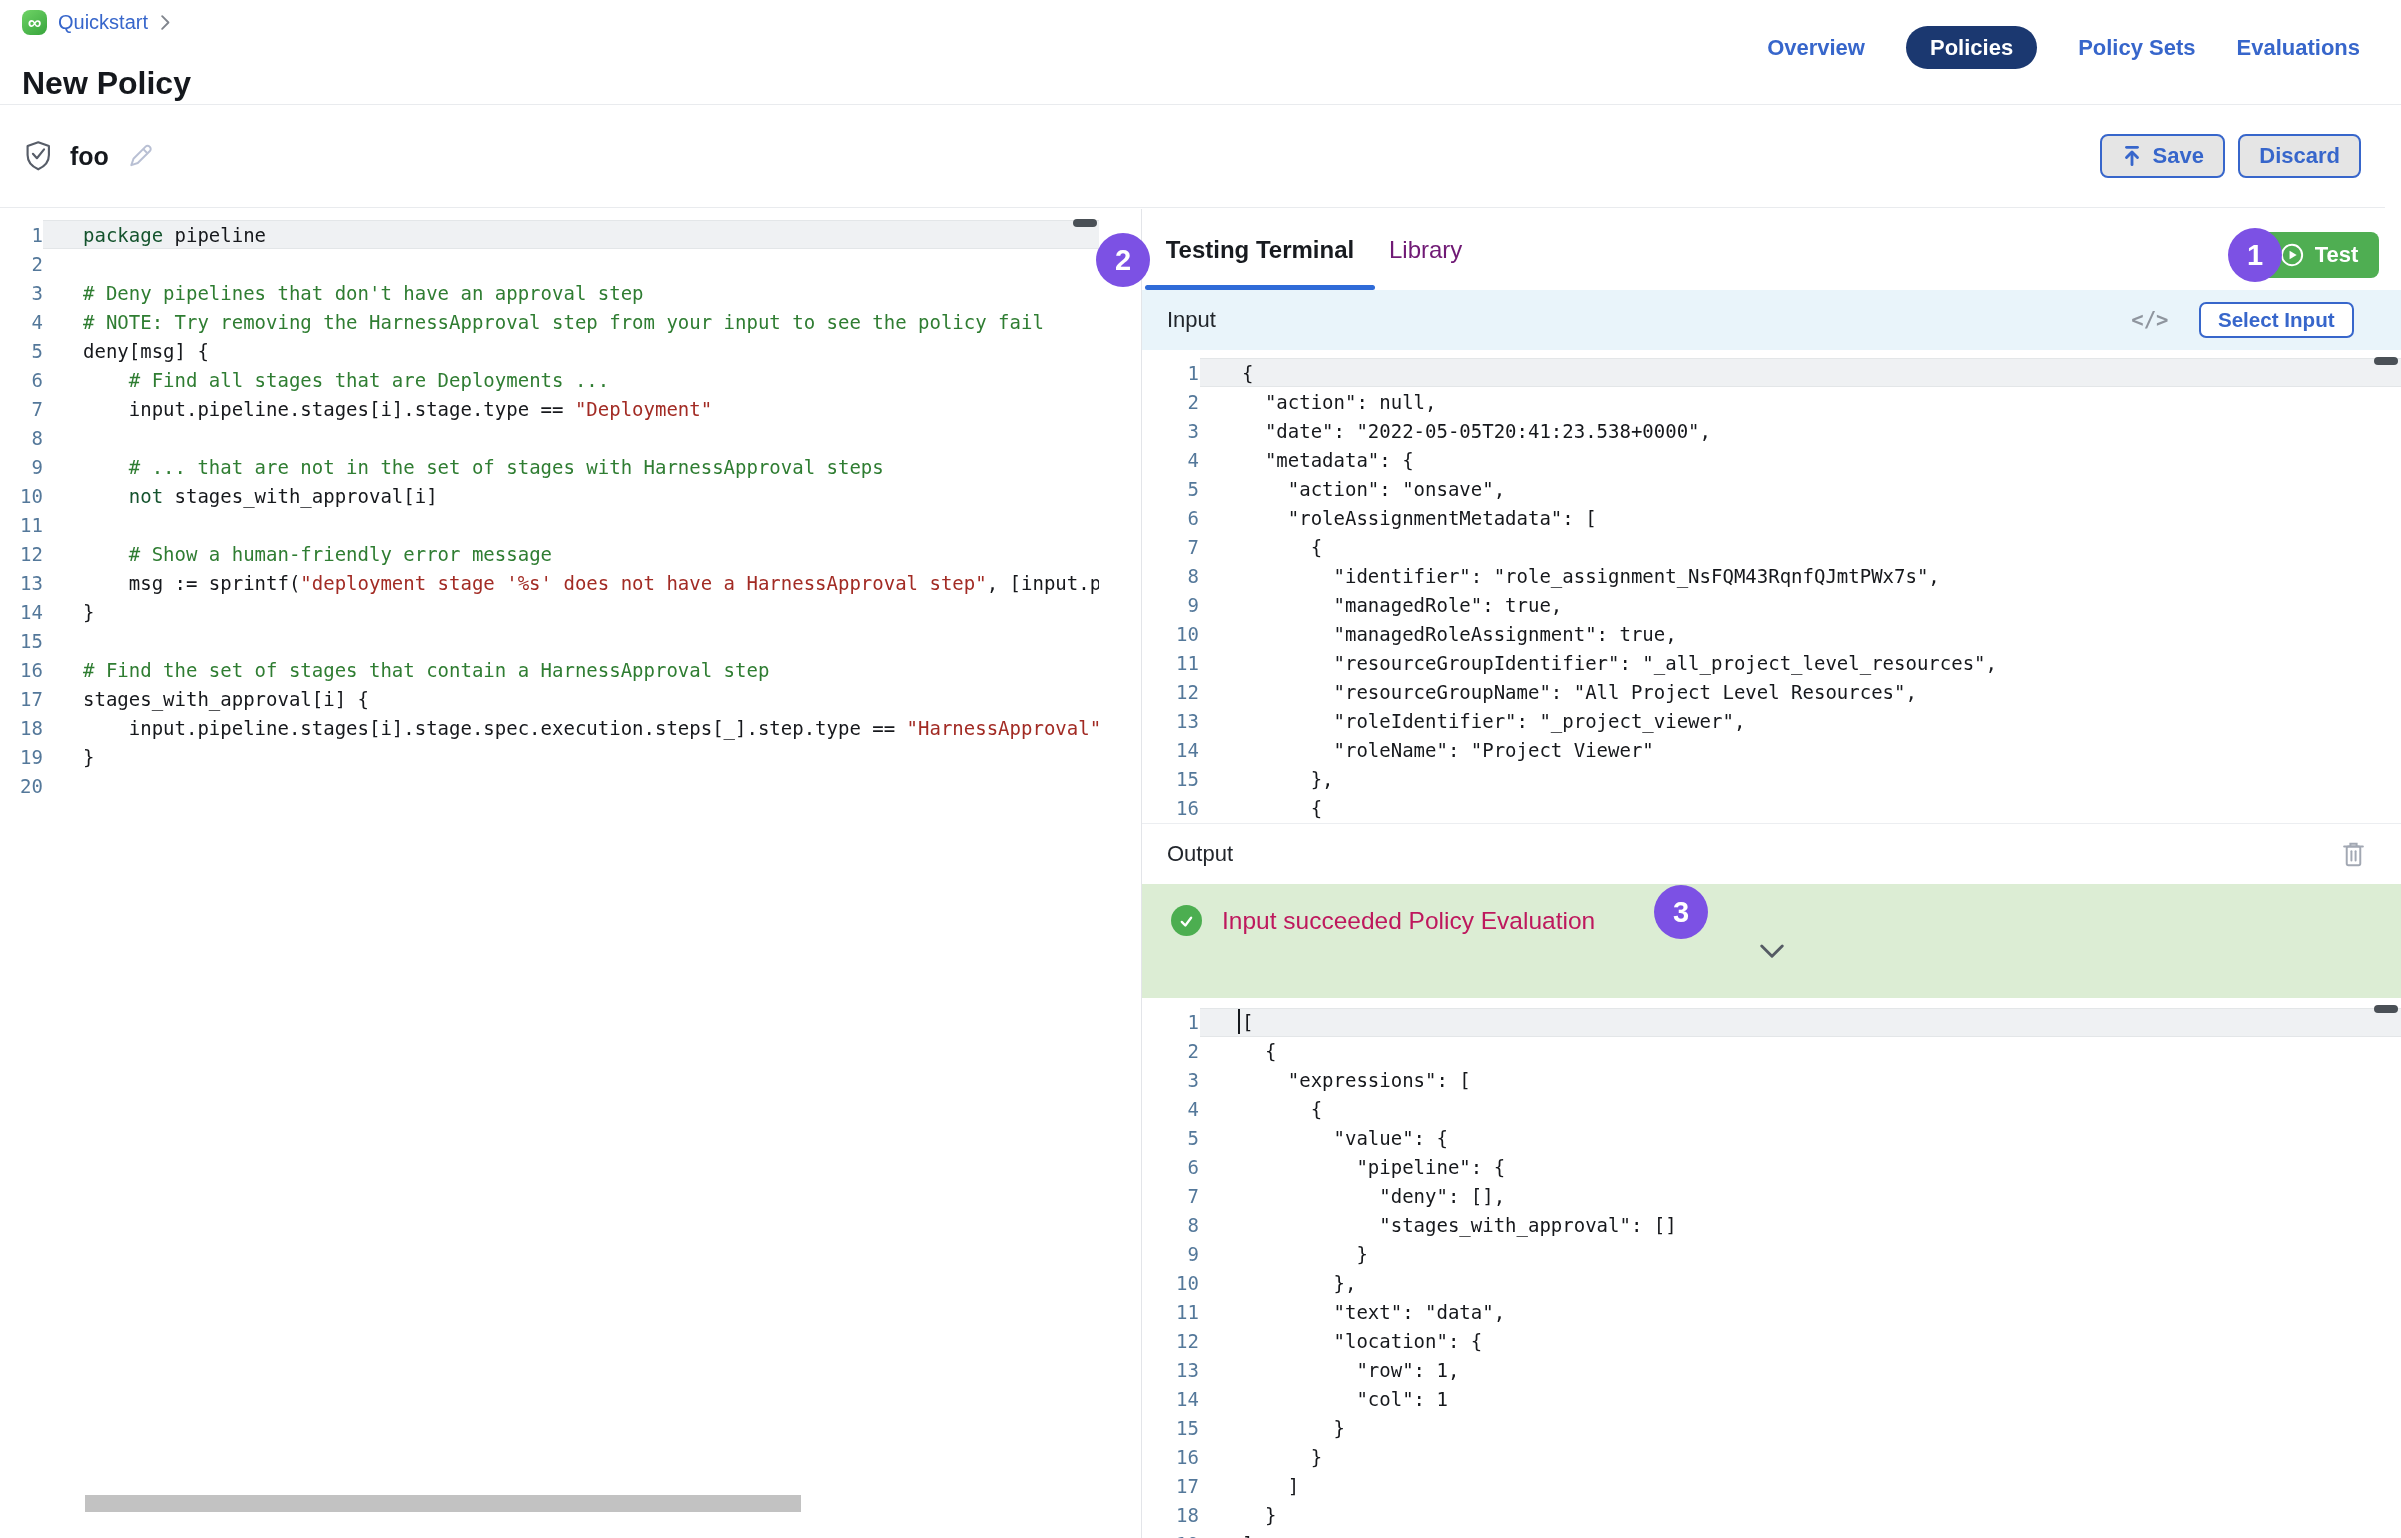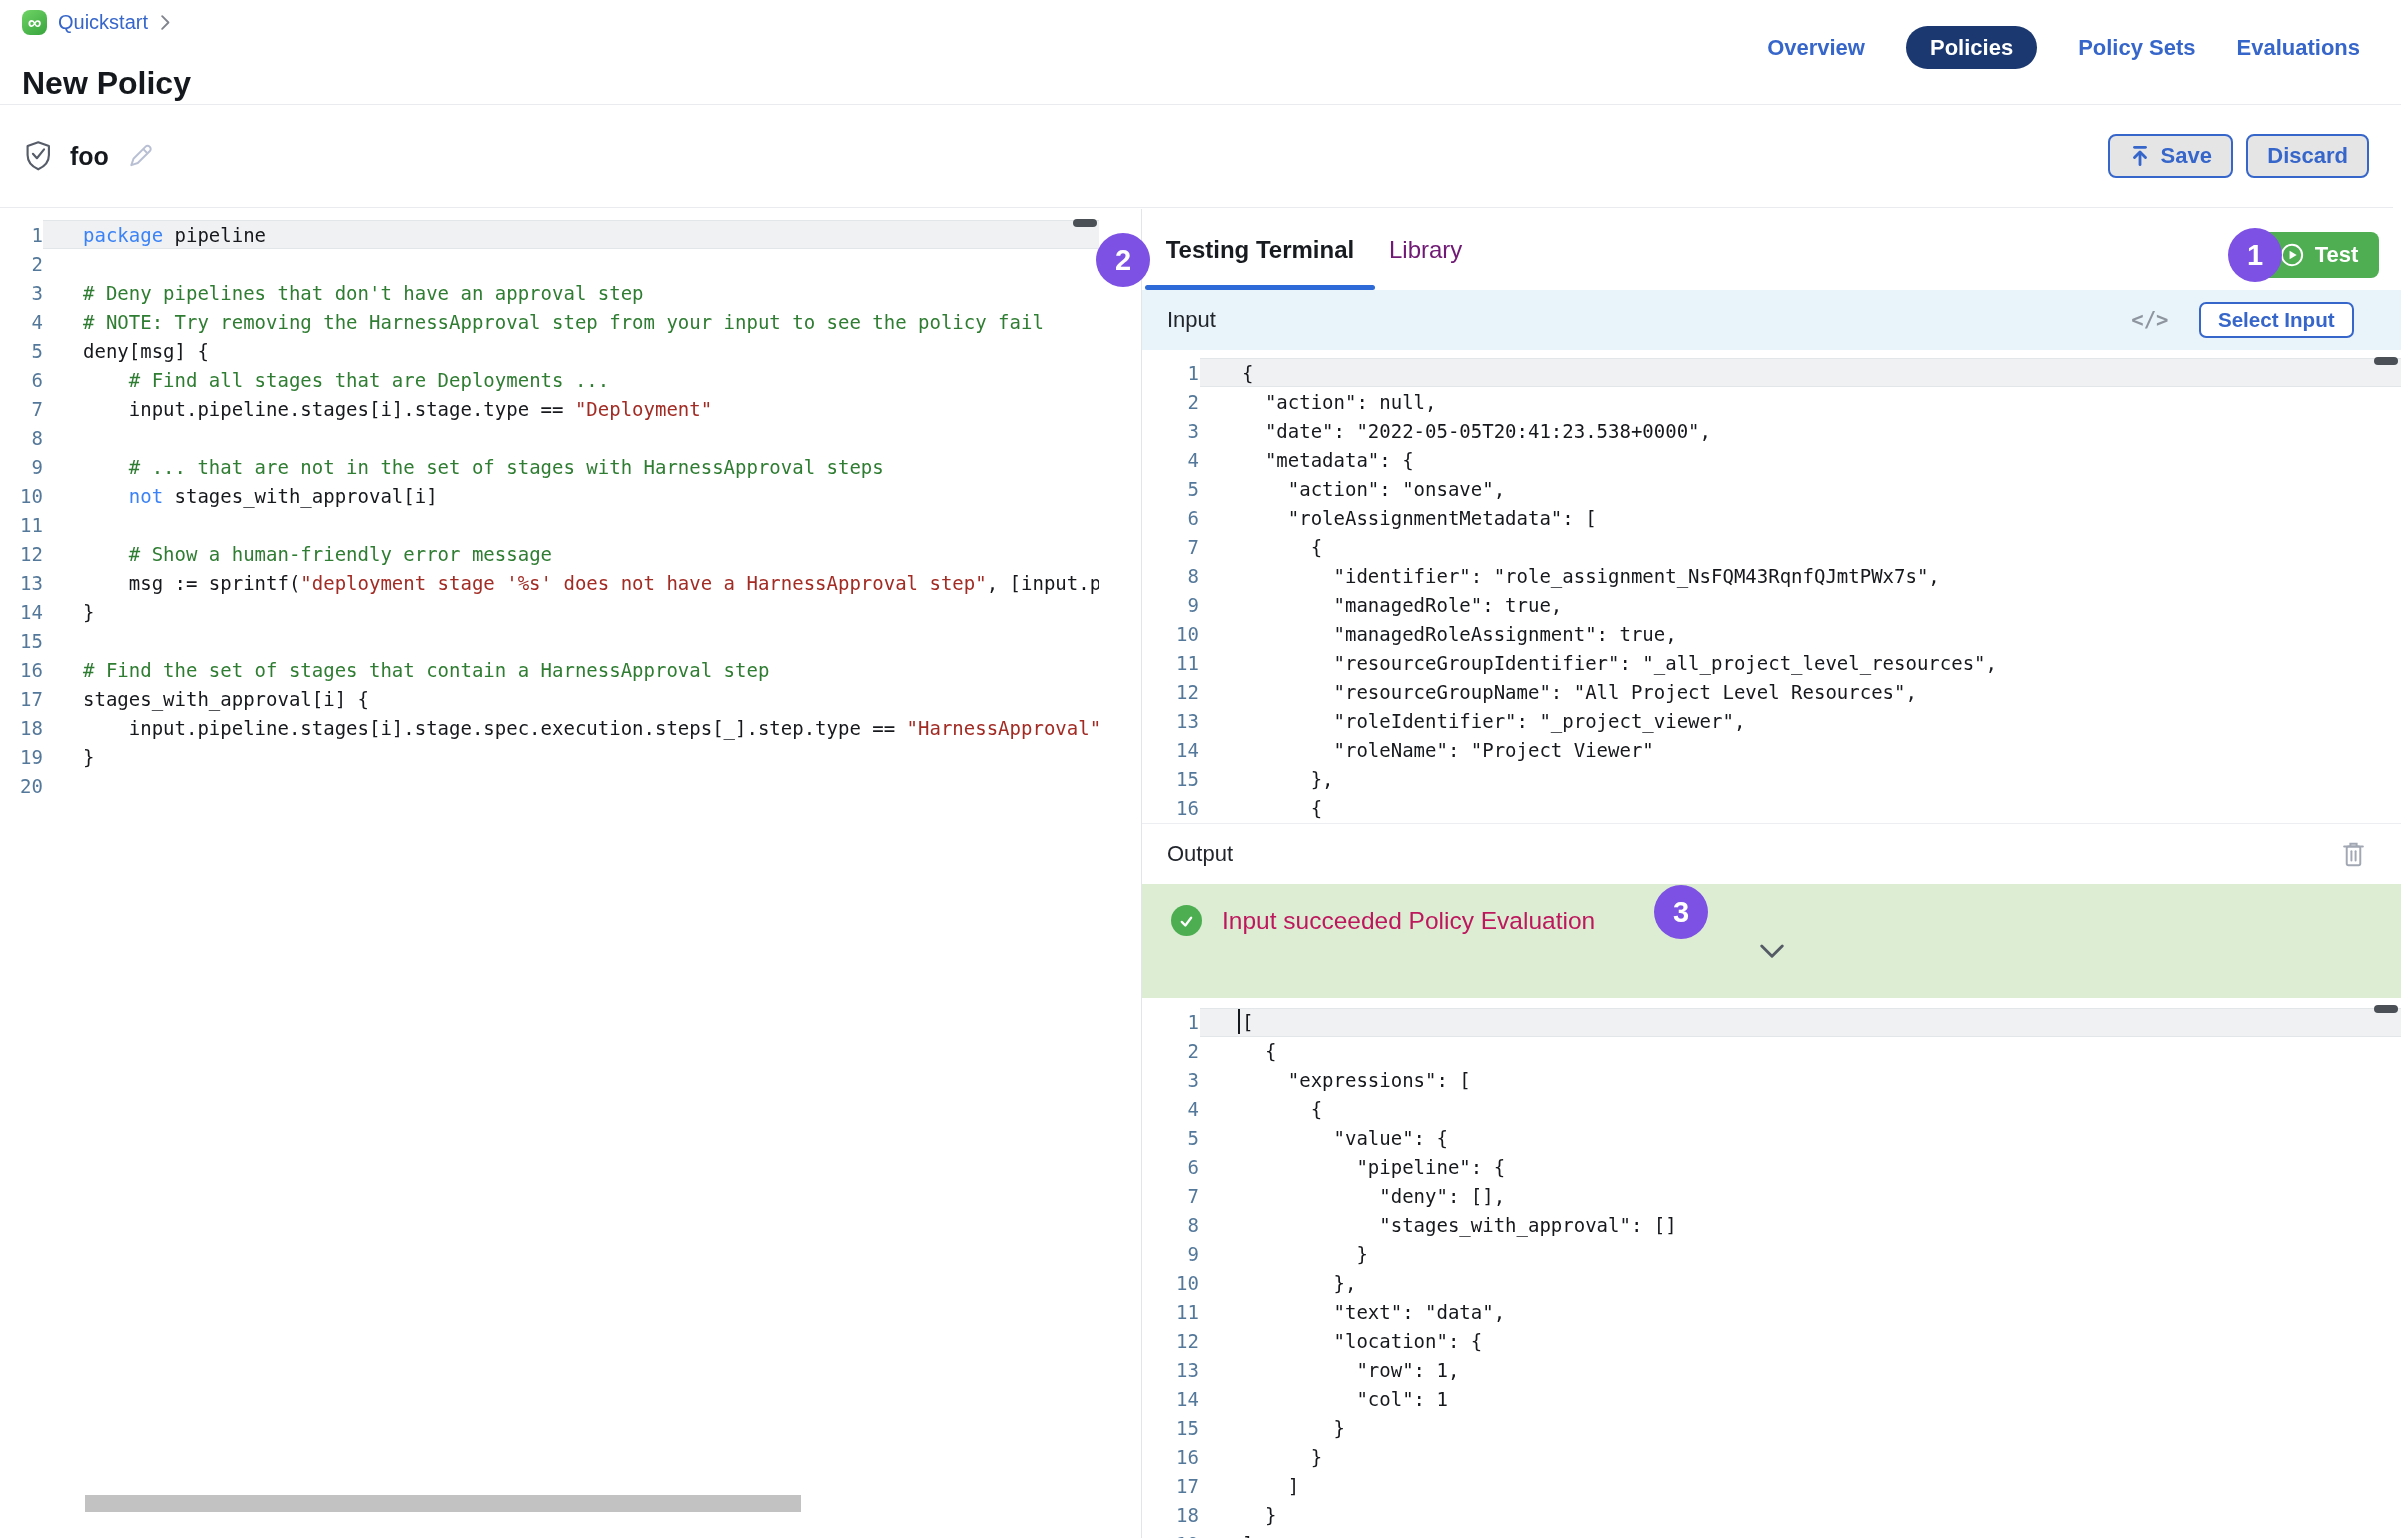--- a/index.html
+++ b/index.html
@@ -12,21 +12,21 @@
   .logo{width:25px;height:25px;border-radius:8px;background:linear-gradient(145deg,#6fd466,#37a43c);
         display:flex;align-items:center;justify-content:center;color:#fff;font-weight:bold;font-size:19px;line-height:1;}
   .crumb-link{color:#3766cb;font-size:20px;text-decoration:none;}
   .crumb-chev{display:flex;align-items:center;}
   .page-title{position:absolute;top:44px;left:22px;font-size:32px;font-weight:bold;color:#15181d;}
   .nav{position:absolute;top:27px;right:41px;display:flex;align-items:center;gap:41px;height:41px;}
   .nav-tab{font-size:22px;color:#3766cb;font-weight:600;cursor:pointer;}
   .nav-tab.active{background:#1b3870;color:#fff;border-radius:790px;padding:8.7px 24px;}
 
   
-  .toolbar{position:absolute;top:105px;left:0;right:8px;height:102px;border-bottom:1.6px solid #e9ebee;background:#fff;}
+  .toolbar{position:absolute;top:105px;left:0;right:16px;height:102px;border-bottom:1.6px solid #e9ebee;background:#fff;}
   .policy-id{position:absolute;left:24px;top:0;height:100%;display:flex;align-items:center;gap:17.4px;}
   .policy-name{font-size:25px;font-weight:bold;color:#15181d;}
   .tb-buttons{position:absolute;right:24px;top:0;height:100%;display:flex;align-items:center;gap:13.4px;}
   .btn-outline{display:flex;align-items:center;justify-content:center;gap:9.5px;height:44px;min-width:120px;
                border:2px solid #3766cb;border-radius:8px;background:#e5e5e5;color:#3766cb;
                font-size:22px;font-weight:600;box-sizing:border-box;padding:0 19px;}
 
   
   .main{position:absolute;top:209px;left:0;right:0;bottom:0;display:flex;}
   .left-editor{position:relative;width:1141px;height:100%;background:#fff;overflow:hidden;}
@@ -39,21 +39,21 @@
   .ln{flex:none;text-align:right;color:#54789a;z-index:1;}
   .left-editor .ln{width:43px;}
   .right-panel .ln{width:57px;}
   .ct{flex:1;white-space:pre;z-index:1;color:#16181c;}
   .left-editor .ct{margin-left:40px;}
   .right-panel .ct{margin-left:43px;}
   .cl.first::before{content:"";position:absolute;top:0;bottom:0;right:0;background:#eff1f3;
                     border-top:0.8px solid #e3e6e8;border-bottom:0.8px solid #e3e6e8;z-index:0;}
   .left-editor .cl.first::before{left:43px;}
   .right-panel .cl.first::before{left:58px;}
-  .t-k{color:#3b82f6;}
+  .t-k{color:#14532d;}
   .t-c{color:#2f7d32;}
   .t-s{color:#a22b24;}
   .t-p{color:#16181c;}
   .dash{position:absolute;width:24px;height:8px;border-radius:4px;background:#4a5056;z-index:3;}
   .left-editor .dash{top:10.3px;left:1073px;}
   .hscroll{position:absolute;left:85px;bottom:26px;width:716px;height:16.6px;background:#c2c2c2;}
 
   
   .tabbar{position:relative;height:81px;display:flex;align-items:center;padding-left:6.3px;}
   .panel-tab{position:relative;height:100%;display:flex;align-items:center;padding:0 17.4px;font-size:24px;color:#701a75;cursor:pointer;}

